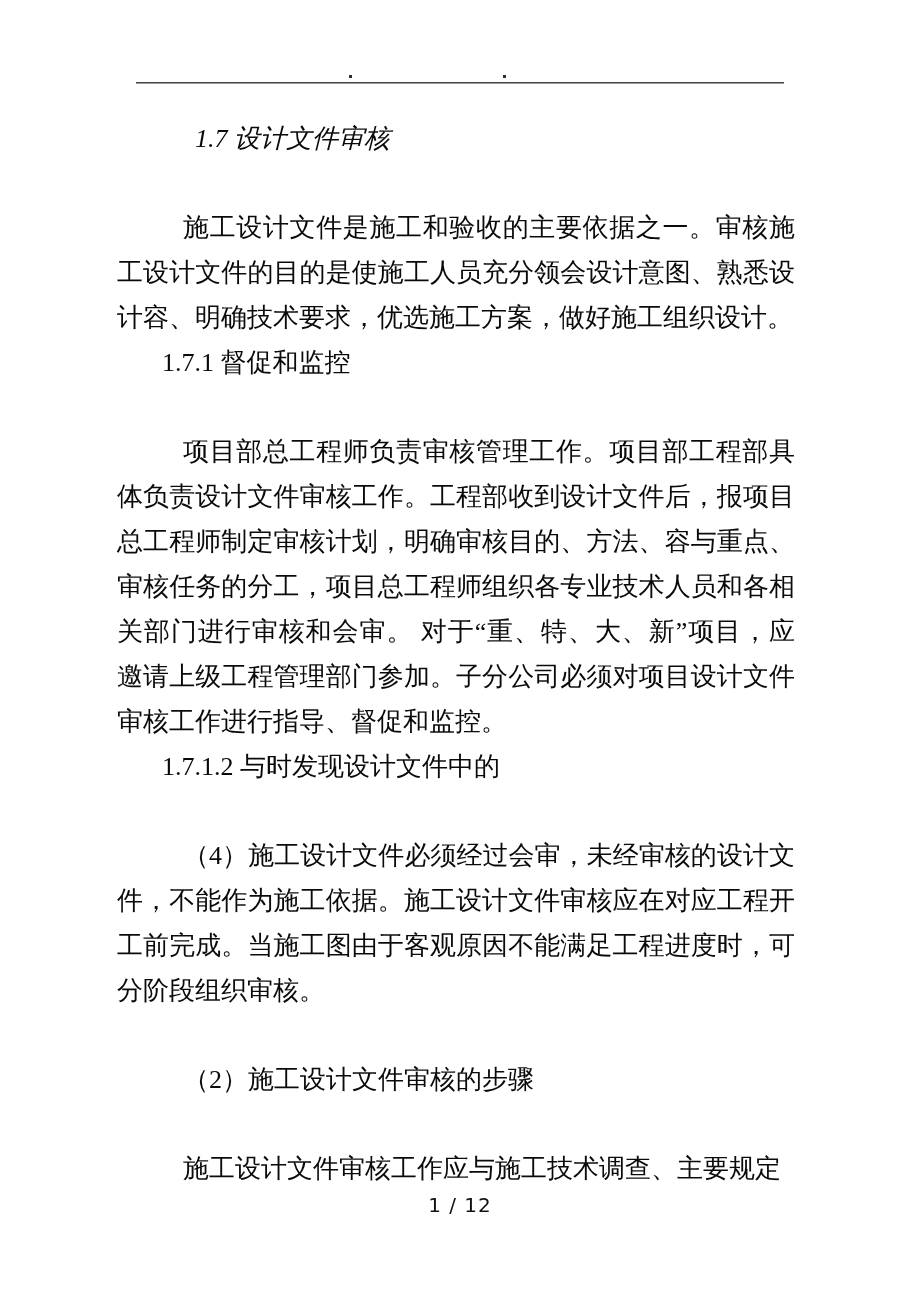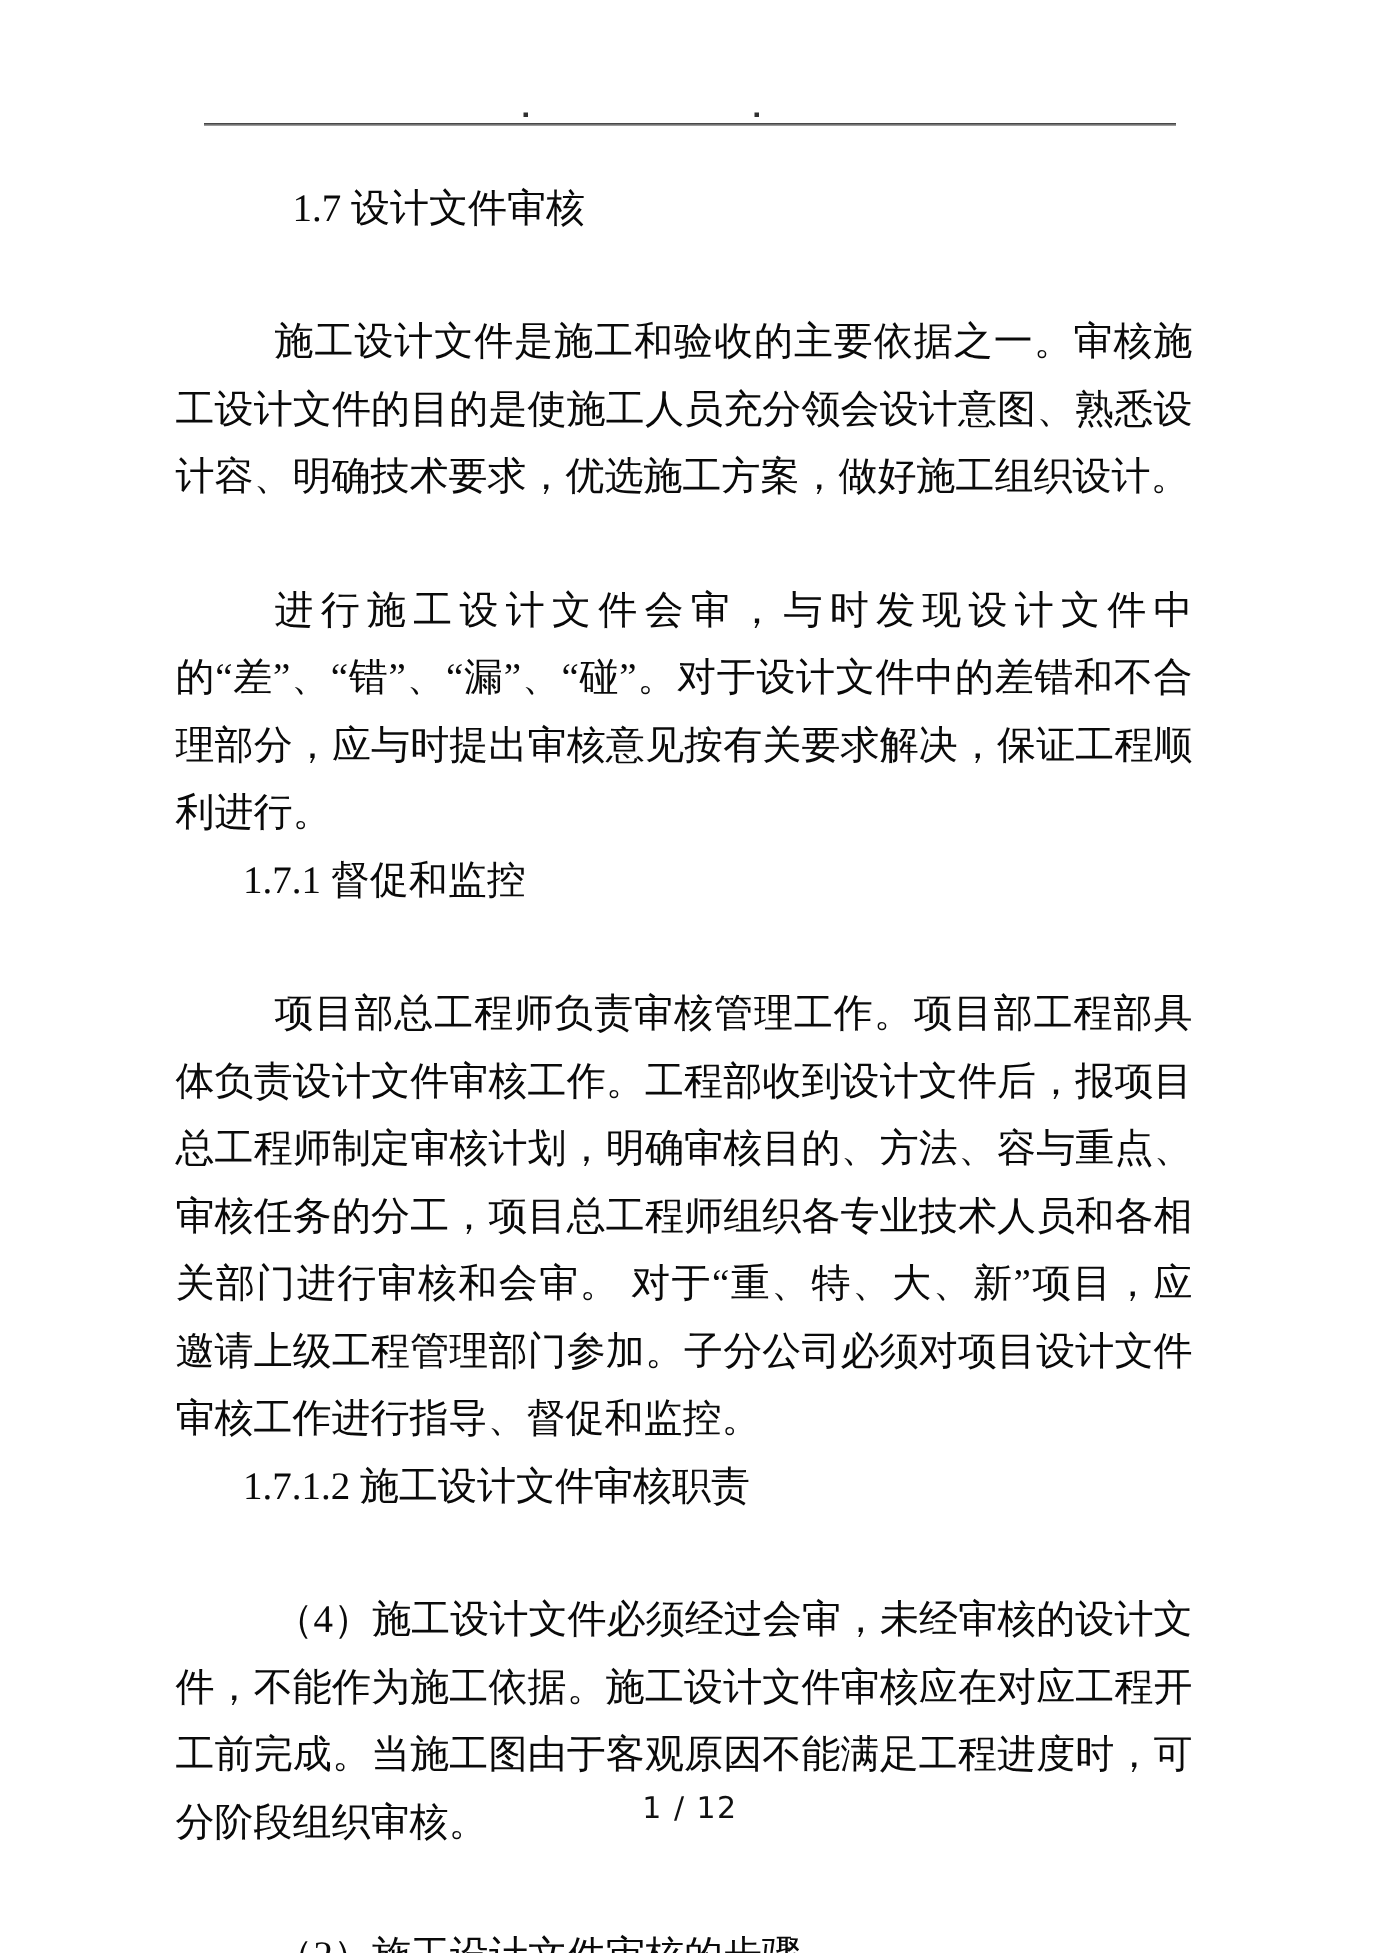--- a/index.html
+++ b/index.html
@@ -39,21 +39,21 @@
     left: 117px;
     top: 116px;
     width: 678px;
     font-size: 26px;
     line-height: 45px;
     text-align: justify;
     text-justify: inter-ideograph;
     word-break: break-all;
   }
   .block   { margin: 0; }
-  .h-main  { text-indent: 78px; }
+  .h-main  { text-indent: 78px; font-style: italic; }
   .h-sub   { text-indent: 45px; }
   .para    { text-indent: 66px; margin-top: 44px; }
 
   .footer {
     position: absolute;
     left: 0;
     top: 1193px;
     width: 920px;
     text-align: center;
     font-family: "DejaVu Sans", "Liberation Sans", sans-serif;
@@ -67,24 +67,23 @@
 
 <div class="page">
 
   <div class="header-rule"></div>
   <div class="artifact-dot dot-1"></div>
   <div class="artifact-dot dot-2"></div>
 
   <div class="content">
     <div class="block h-main">1.7   设计文件审核</div>
     <div class="block para">施工设计文件是施工和验收的主要依据之一。审核施工设计文件的目的是使施工人员充分领会设计意图、熟悉设计容、明确技术要求，优选施工方案，做好施工组织设计。</div>
-    <div class="block para">进行施工设计文件会审，与时发现设计文件中的“差”、“错”、“漏”、“碰”。对于设计文件中的差错和不合理部分，应与时提出审核意见按有关要求解决，保证工程顺利进行。</div>
     <div class="block h-sub">1.7.1   督促和监控</div>
     <div class="block para">项目部总工程师负责审核管理工作。项目部工程部具体负责设计文件审核工作。工程部收到设计文件后，报项目总工程师制定审核计划，明确审核目的、方法、容与重点、审核任务的分工，项目总工程师组织各专业技术人员和各相关部门进行审核和会审。 对于“重、特、大、新”项目，应邀请上级工程管理部门参加。子分公司必须对项目设计文件审核工作进行指导、督促和监控。</div>
-    <div class="block h-sub">1.7.1.2   施工设计文件审核职责</div>
+    <div class="block h-sub">1.7.1.2   与时发现设计文件中的</div>
     <div class="block para">（4）施工设计文件必须经过会审，未经审核的设计文件，不能作为施工依据。施工设计文件审核应在对应工程开工前完成。当施工图由于客观原因不能满足工程进度时，可分阶段组织审核。</div>
     <div class="block para">（2）施工设计文件审核的步骤</div>
     <div class="block para">施工设计文件审核工作应与施工技术调查、主要规定</div>
   </div>
 
   <div class="footer">1 / 12</div>
 
 </div>
 
 </body></html>

